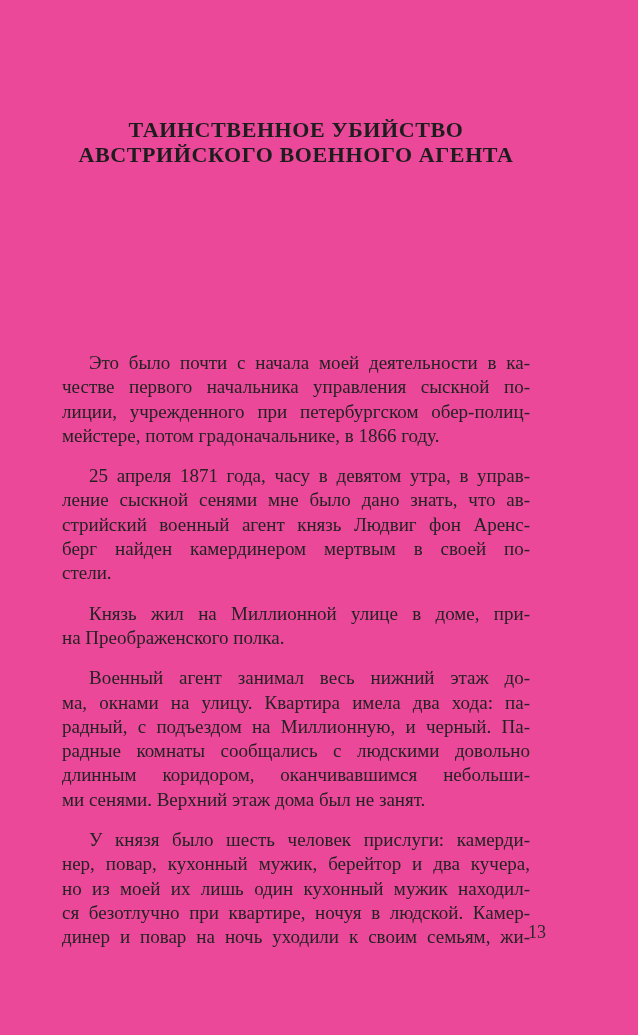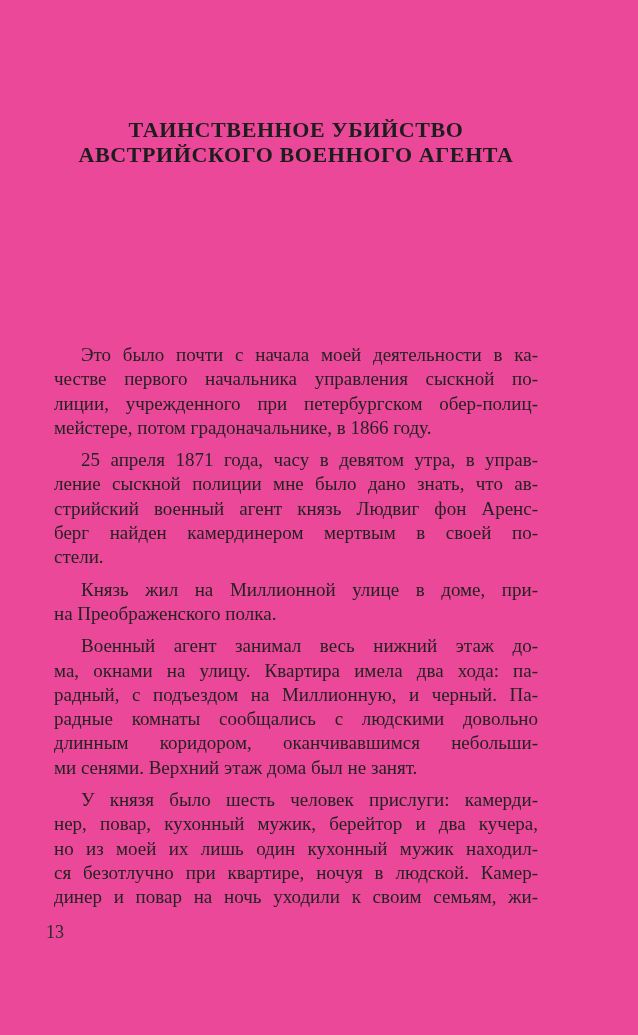--- a/index.html
+++ b/index.html
@@ -38,42 +38,42 @@
   .body-text {
     position: absolute;
     top: 335px;
     left: 0;
     width: 100%;
     font-size: 19px;
     line-height: 24.3px;
     color: #232323;
   }
   .paragraph {
-    margin: 8px;
+    margin: 16px;
     padding: 0;
   }
   .bline {
     text-align: justify;
     text-align-last: justify;
     white-space: nowrap;
     height: 24.3px;
   }
   .bline.indent {
     text-indent: 27px;
   }
   .bline.endline {
     text-align: center;
     text-align-last: left;
   }
   .folio {
     position: absolute;
     top: 922px;
     left: 0;
     width: 100%;
-    text-align: left;
+    text-align: right;
     font-size: 18px;
     color: #2a2a2a;
   }
 </style>
 </head>
 <body>
 
 <div class="page">
   <div class="column">
 
@@ -84,21 +84,21 @@
 
     <div class="body-text">
         <div class="paragraph">
           <div class="bline indent">Это было почти с начала моей деятельности в ка-</div>
           <div class="bline">честве первого начальника управления сыскной по-</div>
           <div class="bline">лиции, учрежденного при петербургском обер-полиц-</div>
           <div class="bline endline">мейстере, потом градоначальнике, в 1866 году.</div>
         </div>
         <div class="paragraph">
           <div class="bline indent">25 апреля 1871 года, часу в девятом утра, в управ-</div>
-          <div class="bline">ление сыскной полиции мне было дано знать, что ав-</div>
+          <div class="bline">ление сыскной сенями мне было дано знать, что ав-</div>
           <div class="bline">стрийский военный агент князь Людвиг фон Аренс-</div>
           <div class="bline">берг найден камердинером мертвым в своей по-</div>
           <div class="bline endline">стели.</div>
         </div>
         <div class="paragraph">
           <div class="bline indent">Князь жил на Миллионной улице в доме, при-</div>
           <div class="bline endline">на Преображенского полка.</div>
         </div>
         <div class="paragraph">
           <div class="bline indent">Военный агент занимал весь нижний этаж до-</div>

